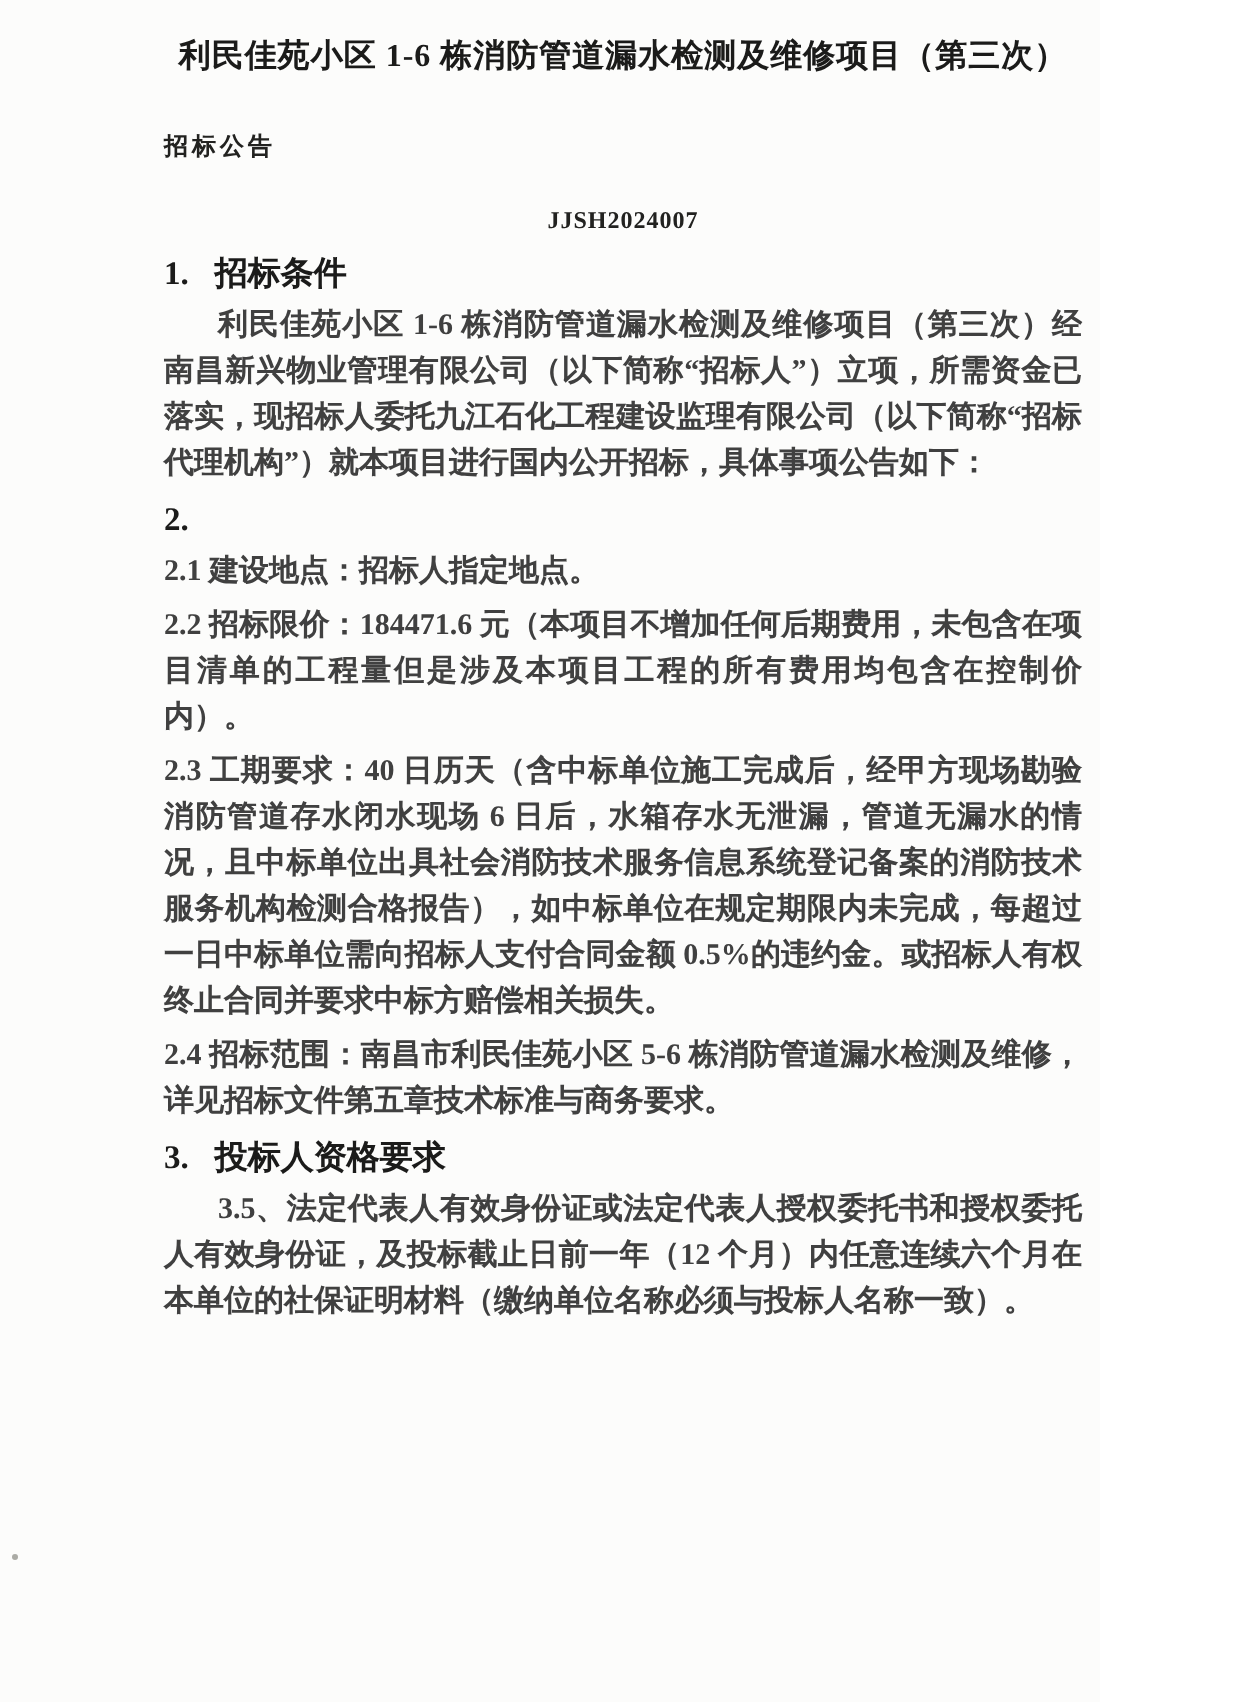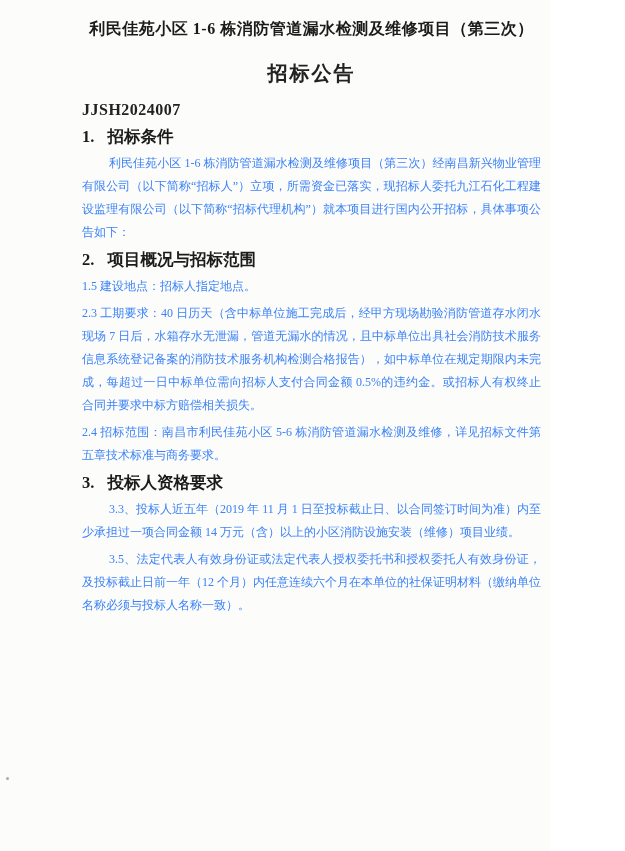--- a/index.html
+++ b/index.html
@@ -23,51 +23,51 @@
     margin: 19px 0 0;
     text-align: center;
     font-size: 16px;
     font-weight: 700;
     letter-spacing: 0.5px;
     color: #1b1b1a;
     line-height: 20px;
   }
   .doc-subtitle {
     margin: 24px 0 0;
-    text-align: center;
-    font-size: 20px;
+    font-size: 12px;
     font-weight: 700;
     letter-spacing: 2px;
     line-height: 20px;
   }
   .doc-code {
     margin: 17px 0 0;
-    text-align: left;
-    font-size: 16px;
+    text-align: center;
+    font-size: 12px;
     font-weight: 700;
     letter-spacing: 0.5px;
     line-height: 20px;
   }
   .sec-h {
     display: flex;
     gap: 13px;
     align-items: baseline;
     font-size: 16.5px;
     font-weight: 700;
     color: #1b1b1a;
     margin: 6px 0 5px;
     line-height: 20px;
   }
   .sec-h.first { margin-top: 7px; }
   p.body {
-    font-size: 12px;
+    font-size: 15px;
     line-height: 23px;
     text-align: justify;
     margin: 0 0 4px;
-    color: #3b82f6;
+    color: #404040;
+    font-weight: bold;
   }
   p.ind { text-indent: 27px; }
   .seal {
     position: absolute;
     left: 552px;
     top: 514px;
     pointer-events: none;
   }
   .speck {
     position: absolute;
@@ -91,31 +91,30 @@
     <div class="doc-code">JJSH2024007</div>
 
     <div class="sec-h first">
       <span>1.</span>
       <span>招标条件</span>
     </div>
     <p class="body ind">利民佳苑小区 1-6 栋消防管道漏水检测及维修项目（第三次）经南昌新兴物业管理有限公司（以下简称“招标人”）立项，所需资金已落实，现招标人委托九江石化工程建设监理有限公司（以下简称“招标代理机构”）就本项目进行国内公开招标，具体事项公告如下：</p>
 
     <div class="sec-h">
       <span>2.</span>
-      <span>项目概况与招标范围</span>
     </div>
-    <p class="body">1.5 建设地点：招标人指定地点。</p>
-    <p class="body">2.3 工期要求：40 日历天（含中标单位施工完成后，经甲方现场勘验消防管道存水闭水现场 7 日后，水箱存水无泄漏，管道无漏水的情况，且中标单位出具社会消防技术服务信息系统登记备案的消防技术服务机构检测合格报告），如中标单位在规定期限内未完成，每超过一日中标单位需向招标人支付合同金额 0.5%的违约金。或招标人有权终止合同并要求中标方赔偿相关损失。</p>
+    <p class="body">2.1 建设地点：招标人指定地点。</p>
+    <p class="body">2.2 招标限价：184471.6 元（本项目不增加任何后期费用，未包含在项目清单的工程量但是涉及本项目工程的所有费用均包含在控制价内）。</p>
+    <p class="body">2.3 工期要求：40 日历天（含中标单位施工完成后，经甲方现场勘验消防管道存水闭水现场 6 日后，水箱存水无泄漏，管道无漏水的情况，且中标单位出具社会消防技术服务信息系统登记备案的消防技术服务机构检测合格报告），如中标单位在规定期限内未完成，每超过一日中标单位需向招标人支付合同金额 0.5%的违约金。或招标人有权终止合同并要求中标方赔偿相关损失。</p>
     <p class="body">2.4 招标范围：南昌市利民佳苑小区 5-6 栋消防管道漏水检测及维修，详见招标文件第五章技术标准与商务要求。</p>
 
     <div class="sec-h">
       <span>3.</span>
       <span>投标人资格要求</span>
     </div>
-    <p class="body ind">3.3、投标人近五年（2019 年 11 月 1 日至投标截止日、以合同签订时间为准）内至少承担过一项合同金额 14 万元（含）以上的小区消防设施安装（维修）项目业绩。</p>
     <p class="body ind">3.5、法定代表人有效身份证或法定代表人授权委托书和授权委托人有效身份证，及投标截止日前一年（12 个月）内任意连续六个月在本单位的社保证明材料（缴纳单位名称必须与投标人名称一致）。</p>
   </div>
 
   <svg class="seal" width="152" height="152" viewBox="0 0 152 152">
     <g transform="rotate(-28 75 75)" opacity="0.9">
       <circle cx="75" cy="75" r="67" fill="none" stroke="#d93a29" stroke-width="5.5"></circle>
       <path id="sealTextArc" d="M 26.8 91.6 A 51 51 0 1 1 123.2 91.6" fill="none"></path>
       <text font-size="17" font-weight="bold" fill="#d93a29" letter-spacing="3">
         <textPath href="#sealTextArc" startOffset="4">南昌新兴物业管理</textPath>
       </text>

